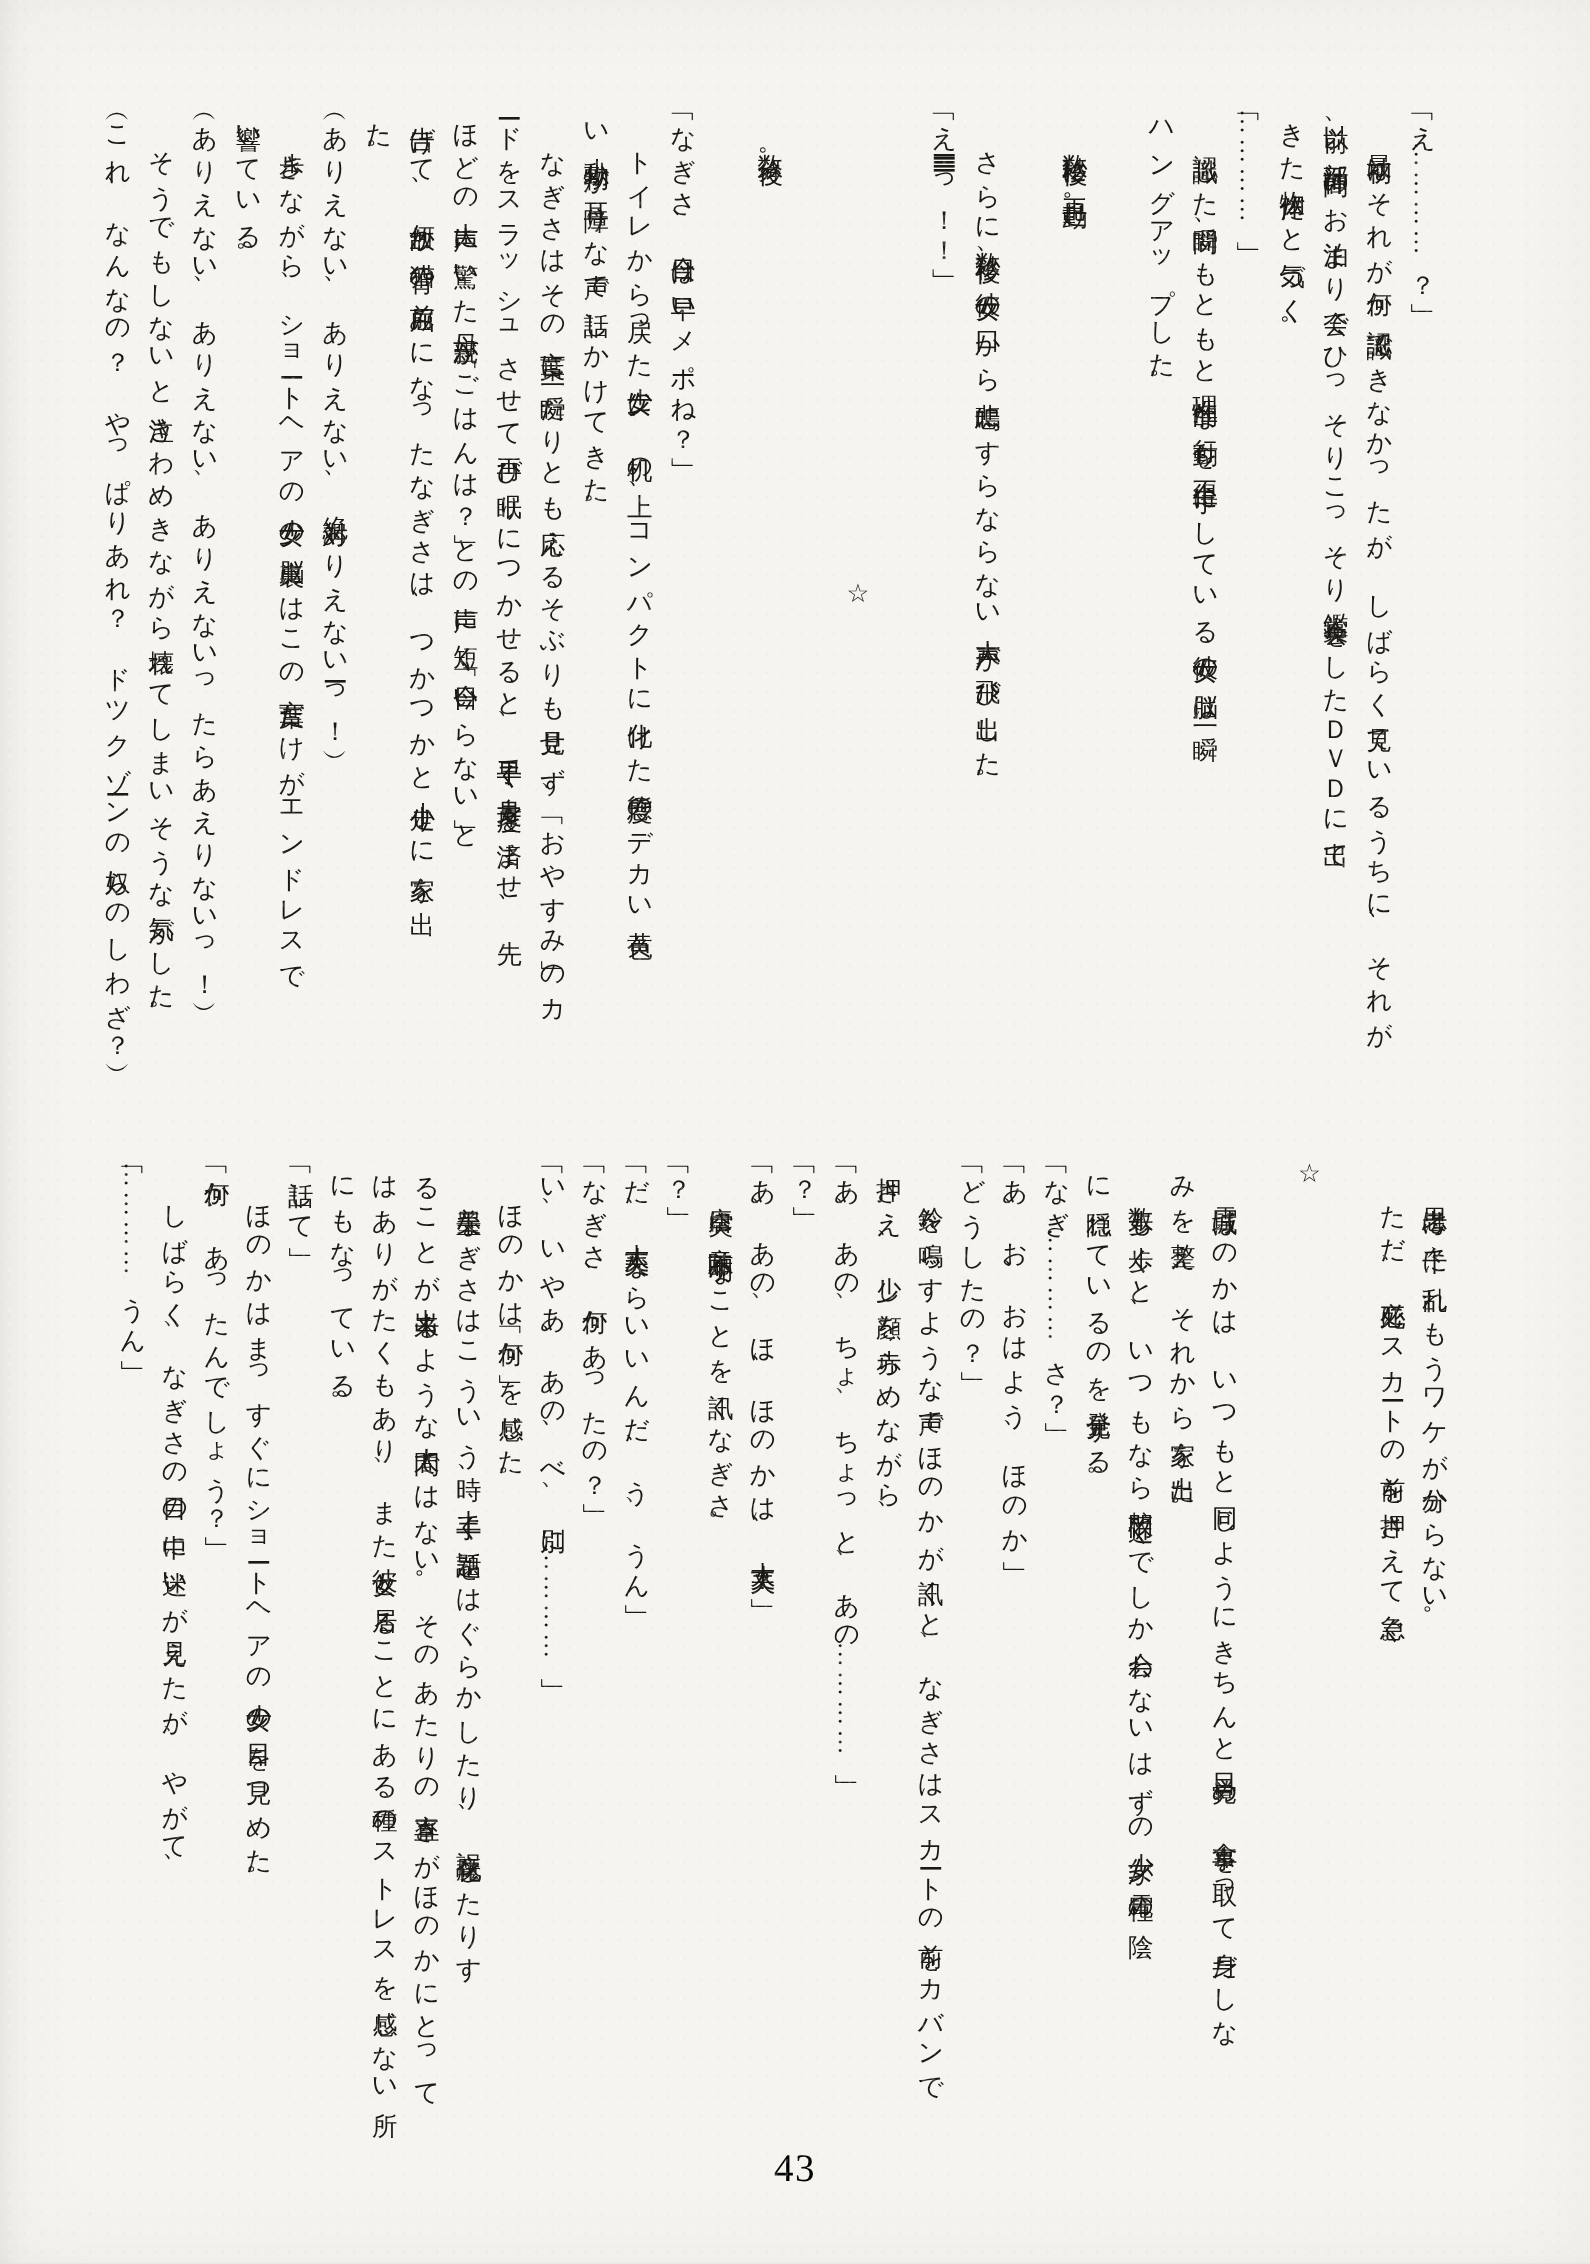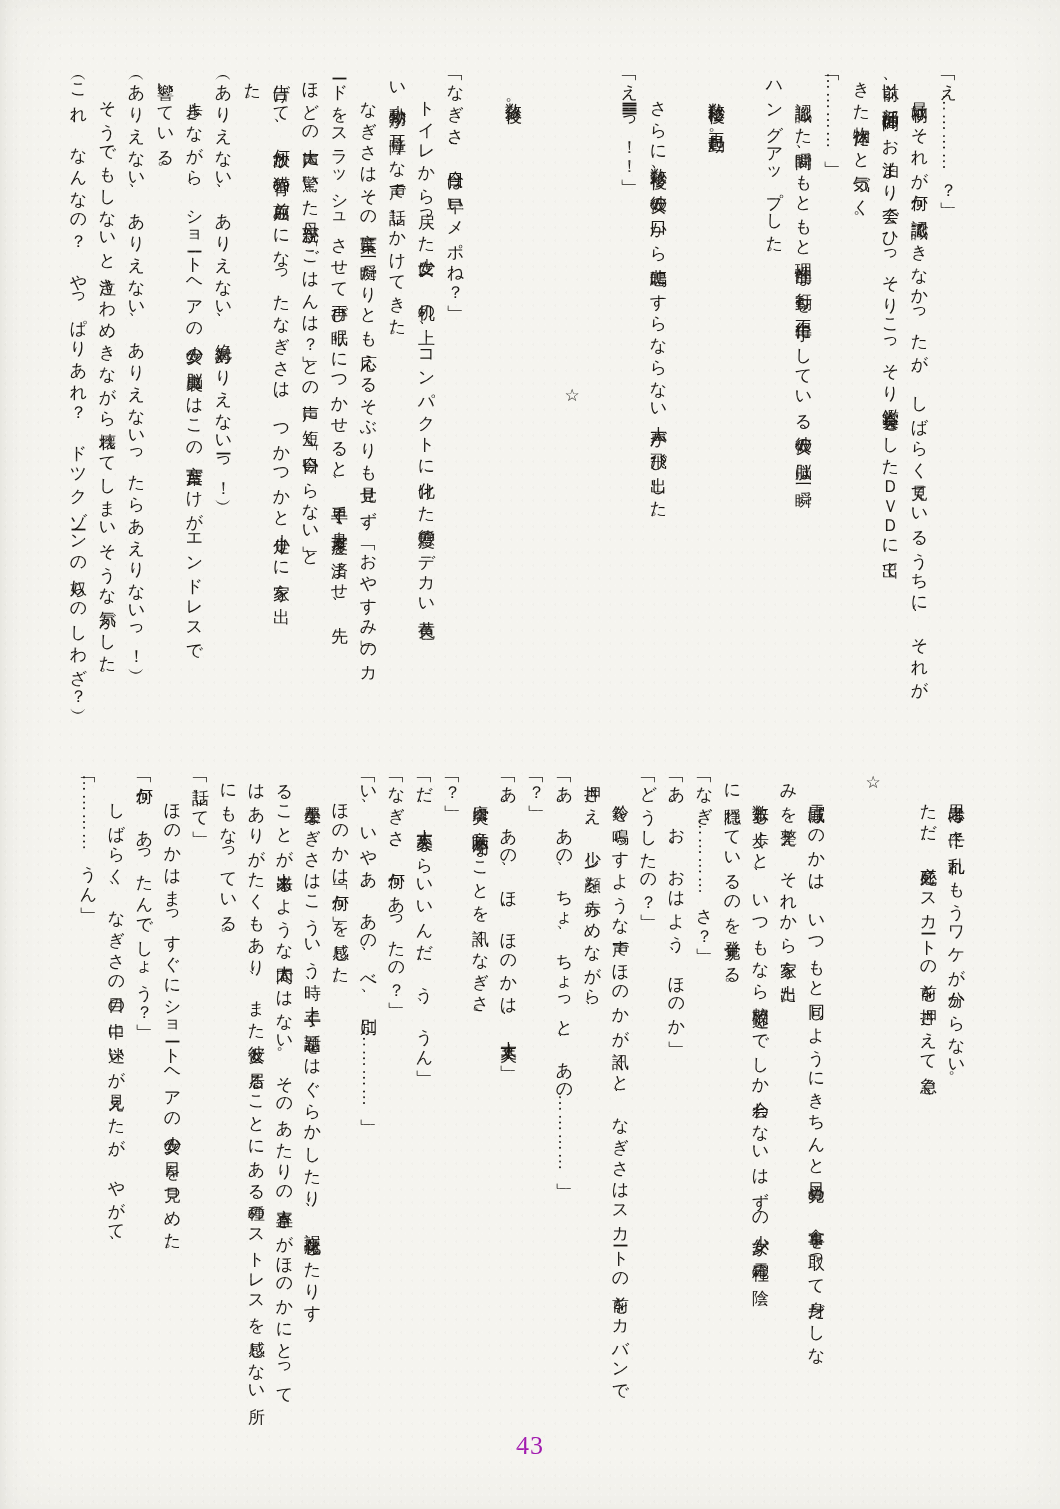--- a/index.html
+++ b/index.html
@@ -37,21 +37,21 @@
   .indent{ text-indent:19px; }
   .blank{ }
   .star-center{ text-align:center; letter-spacing:0; }
   .star-top{ letter-spacing:0; }
   .page-number{
     position:absolute;
     top:1431px; left:0; width:100%;
     text-align:center;
     font-size:26px;
     letter-spacing:1px;
-    color:#a21caf;
+    color:#000000;
   }
 </style>
 </head>
 <body>
 
 <div class="page">
   <div class="vblock top-block">
       <p class="vline">「え…………？」</p>
       <p class="vline indent">最初はそれが何か認識できなかったが、しばらく見ているうちに、それが</p>
       <p class="vline">以前、部活仲間のお泊まり会でひっそりこっそり鑑賞会をしたＤＶＤに出て</p>

